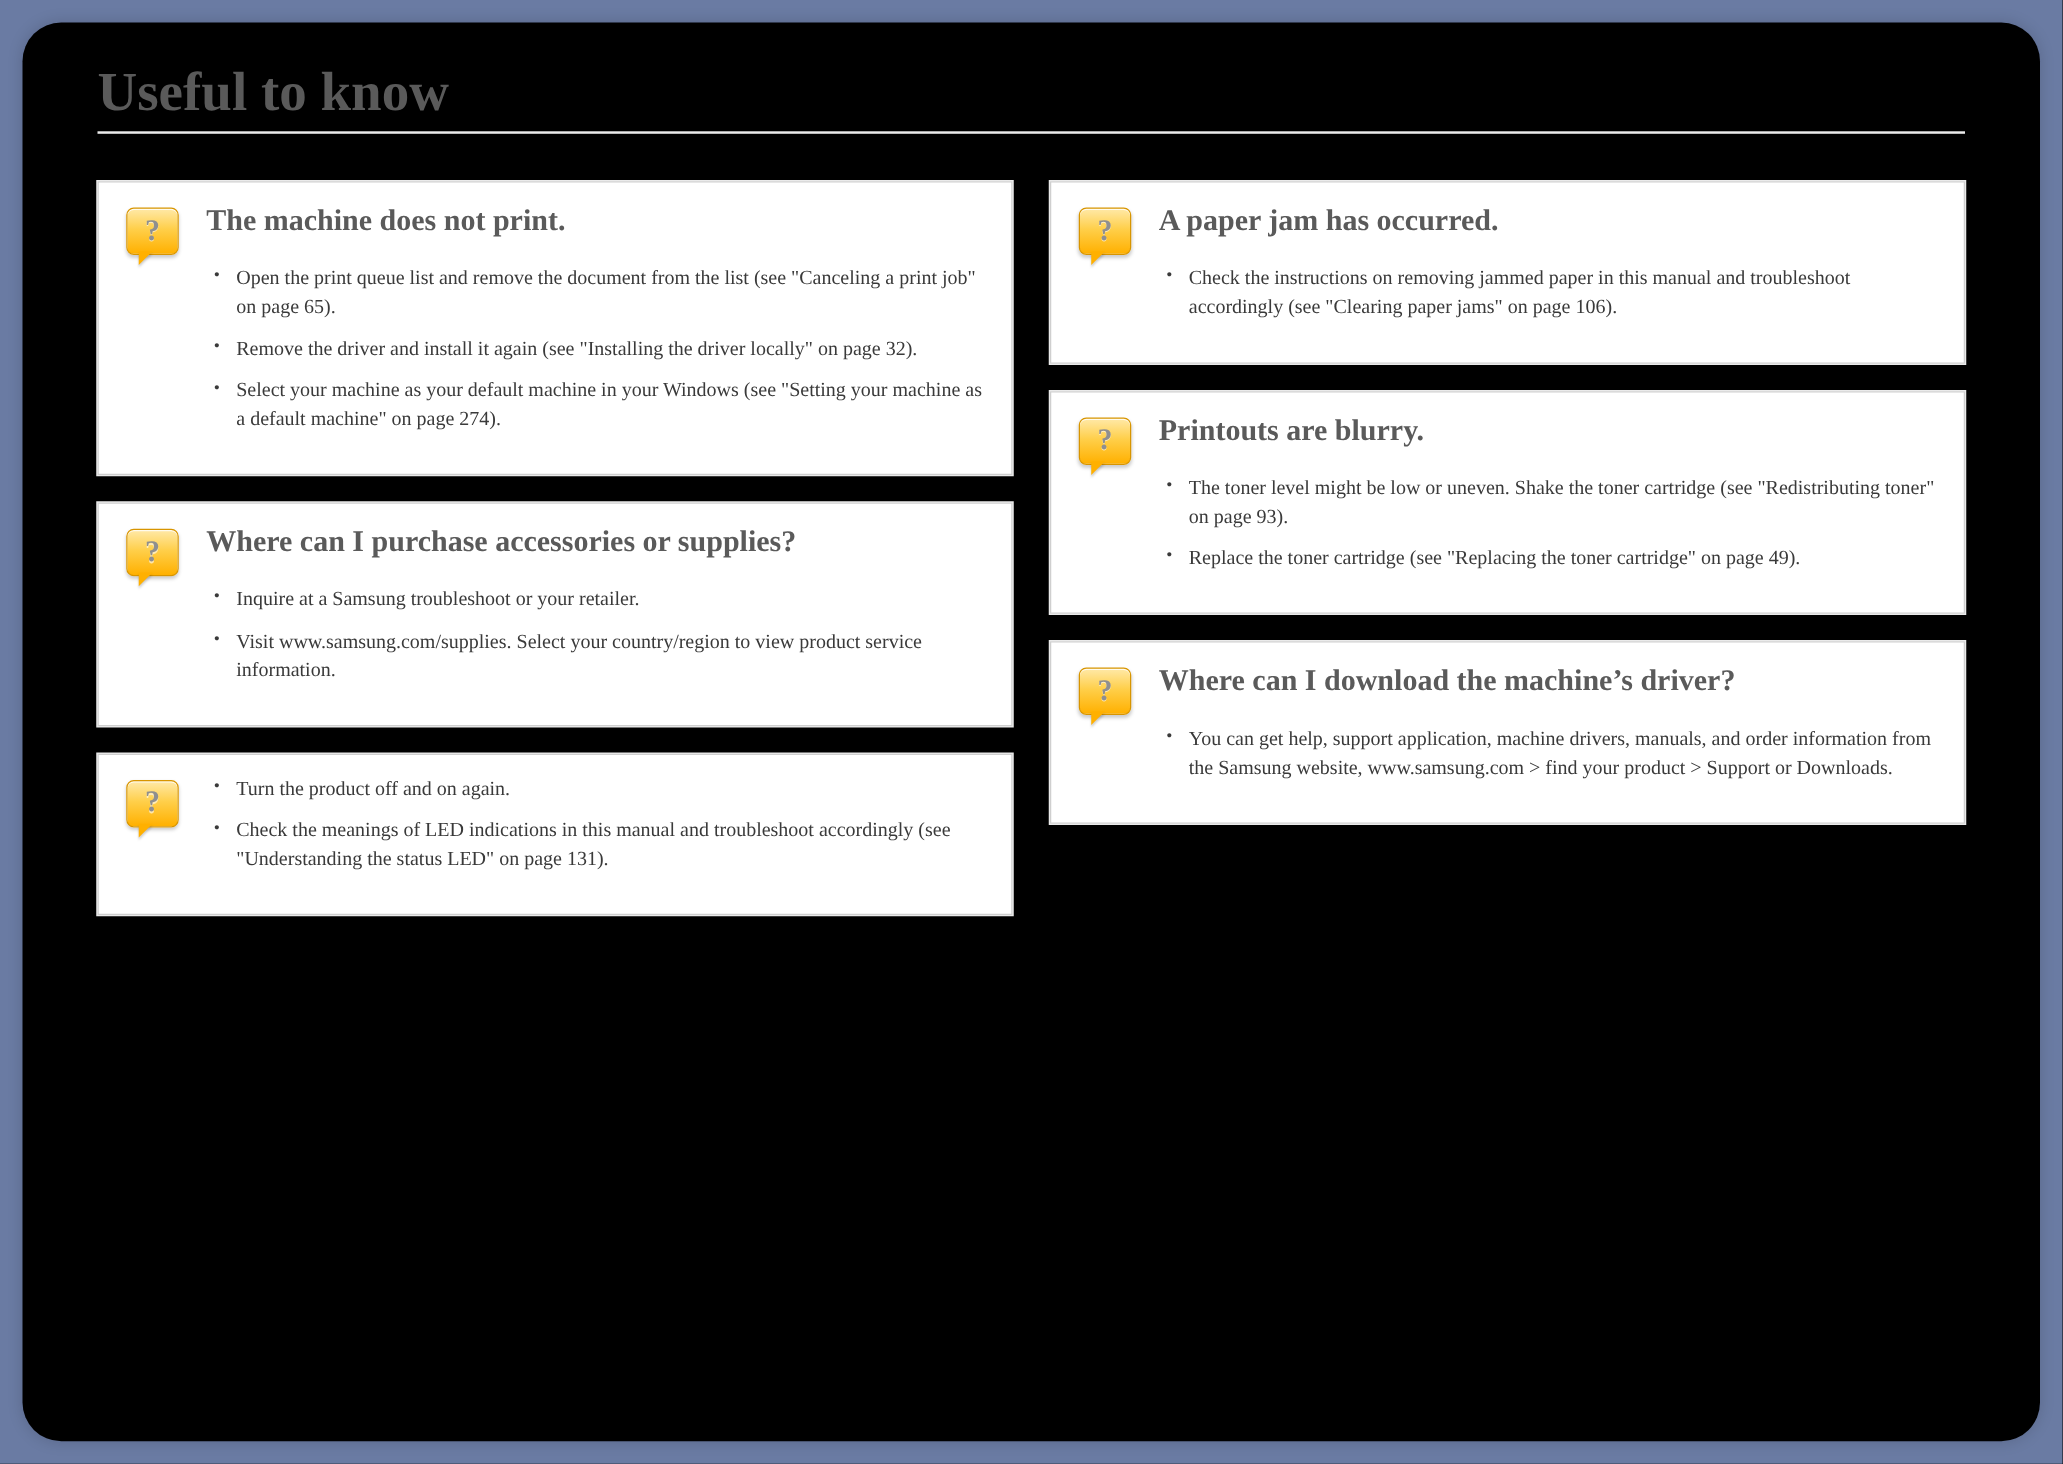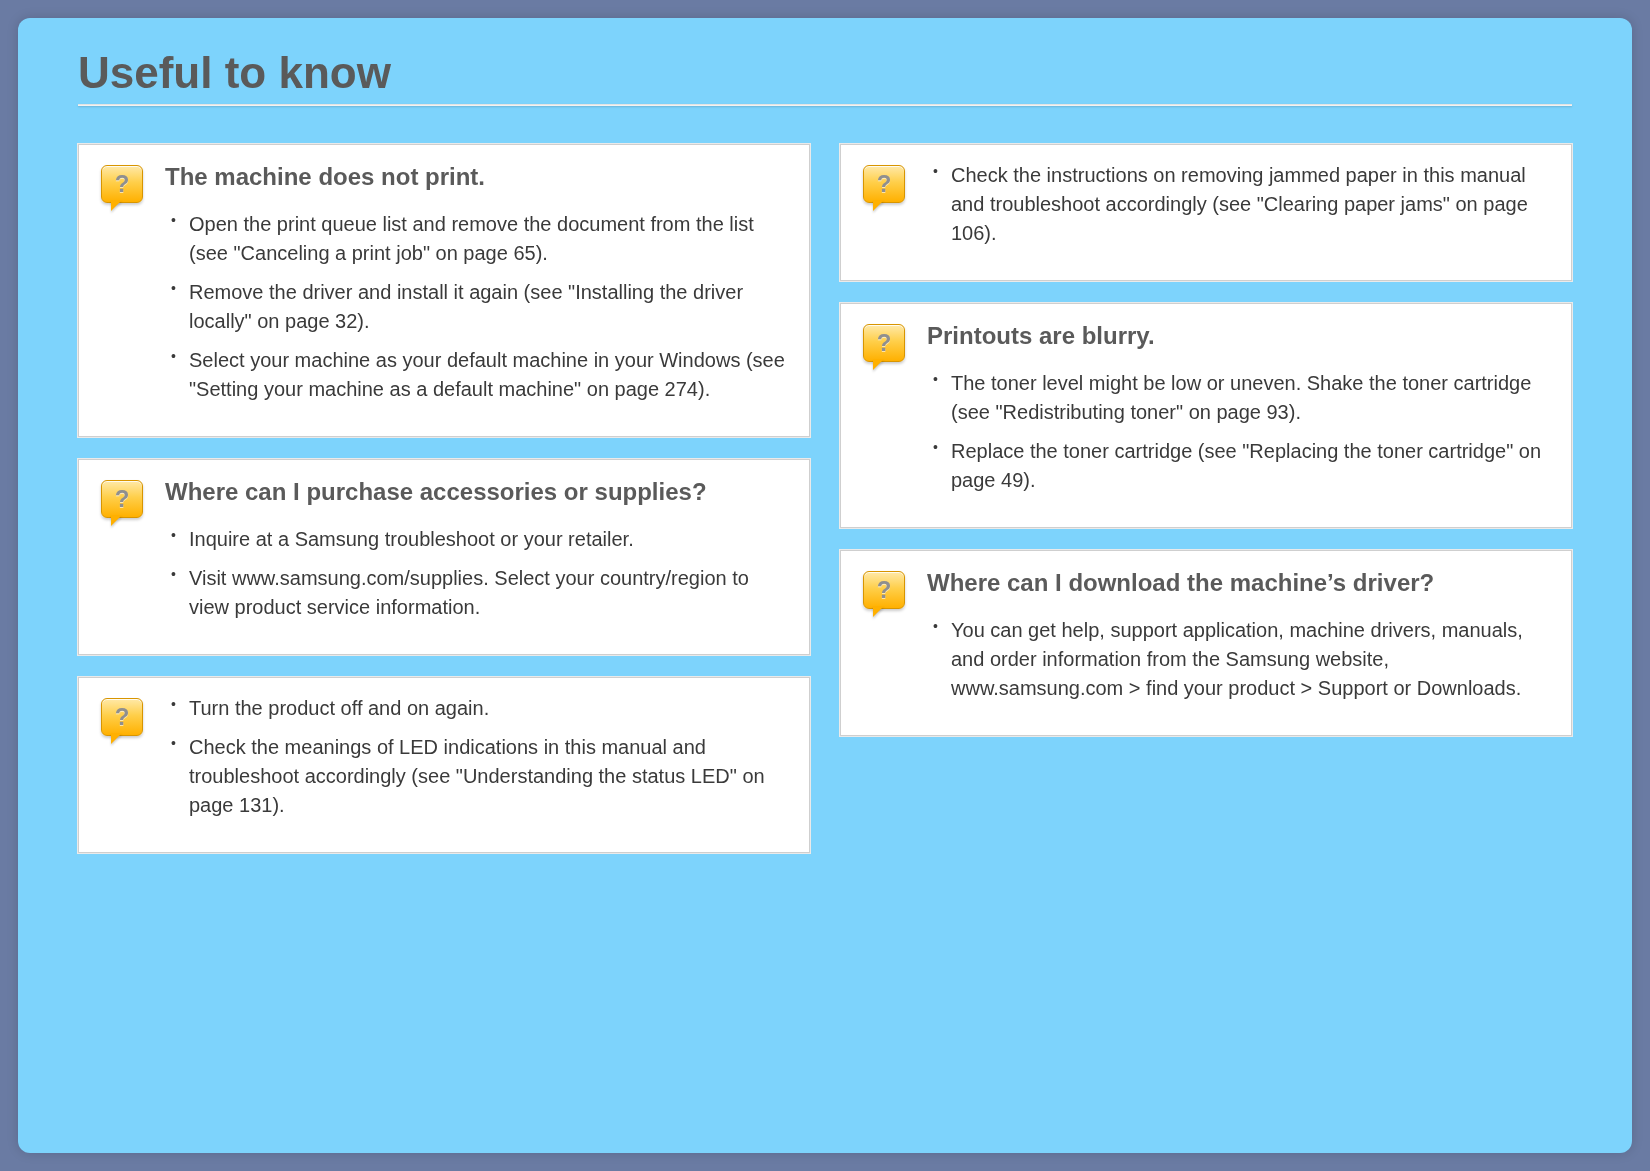--- a/index.html
+++ b/index.html
@@ -3,26 +3,27 @@
 <meta charset="utf-8">
 <style>
   * { box-sizing: border-box; margin: 0; padding: 0; }
   html, body { width: 100%; height: 100%; }
   body {
     font-family: "Segoe UI", "Helvetica Neue", Arial, sans-serif;
     background: #6a7ba3;
     padding: 18px;
   }
   .page {
-    background: #7dd3fc;
-    border-radius: 12px;
+    background: #000000;
+    border-radius: 31px;
     width: 100%;
     min-height: 100%;
     padding: 30px 60px 60px 60px;
     box-shadow: 0 0 12px rgba(0,0,0,0.15);
+    font-family: Liberation Serif, serif;
   }
   .page-title {
     font-size: 44px;
     font-weight: 700;
     color: #5a5a5a;
     margin-bottom: 6px;
   }
   .title-rule {
     border: none;
     height: 2px;
@@ -87,21 +88,21 @@
     margin-bottom: 18px;
     line-height: 1.3;
   }
   .card-body ul {
     list-style: none;
     padding-left: 6px;
   }
   .card-body li {
     position: relative;
     padding-left: 18px;
-    font-size: 20px;
+    font-size: 16px;
     color: #3a3a3a;
     line-height: 1.45;
     margin-bottom: 10px;
   }
   .card-body li::before {
     content: "•";
     position: absolute;
     left: 0;
     top: 0;
     color: #3a3a3a;
@@ -168,20 +169,21 @@
 
     <div class="col">
 
       <div class="card">
         <div class="qicon">
           <div class="bubble">
               <span class="qmark">?</span>
             </div>
         </div>
         <div class="card-body">
+          <div class="card-title">A paper jam has occurred.</div>
           <ul>
             <li>Check the instructions on removing jammed paper in this manual and troubleshoot accordingly (see "Clearing paper jams" on page 106).</li>
           </ul>
         </div>
       </div>
 
       <div class="card">
         <div class="qicon">
           <div class="bubble">
               <span class="qmark">?</span>

